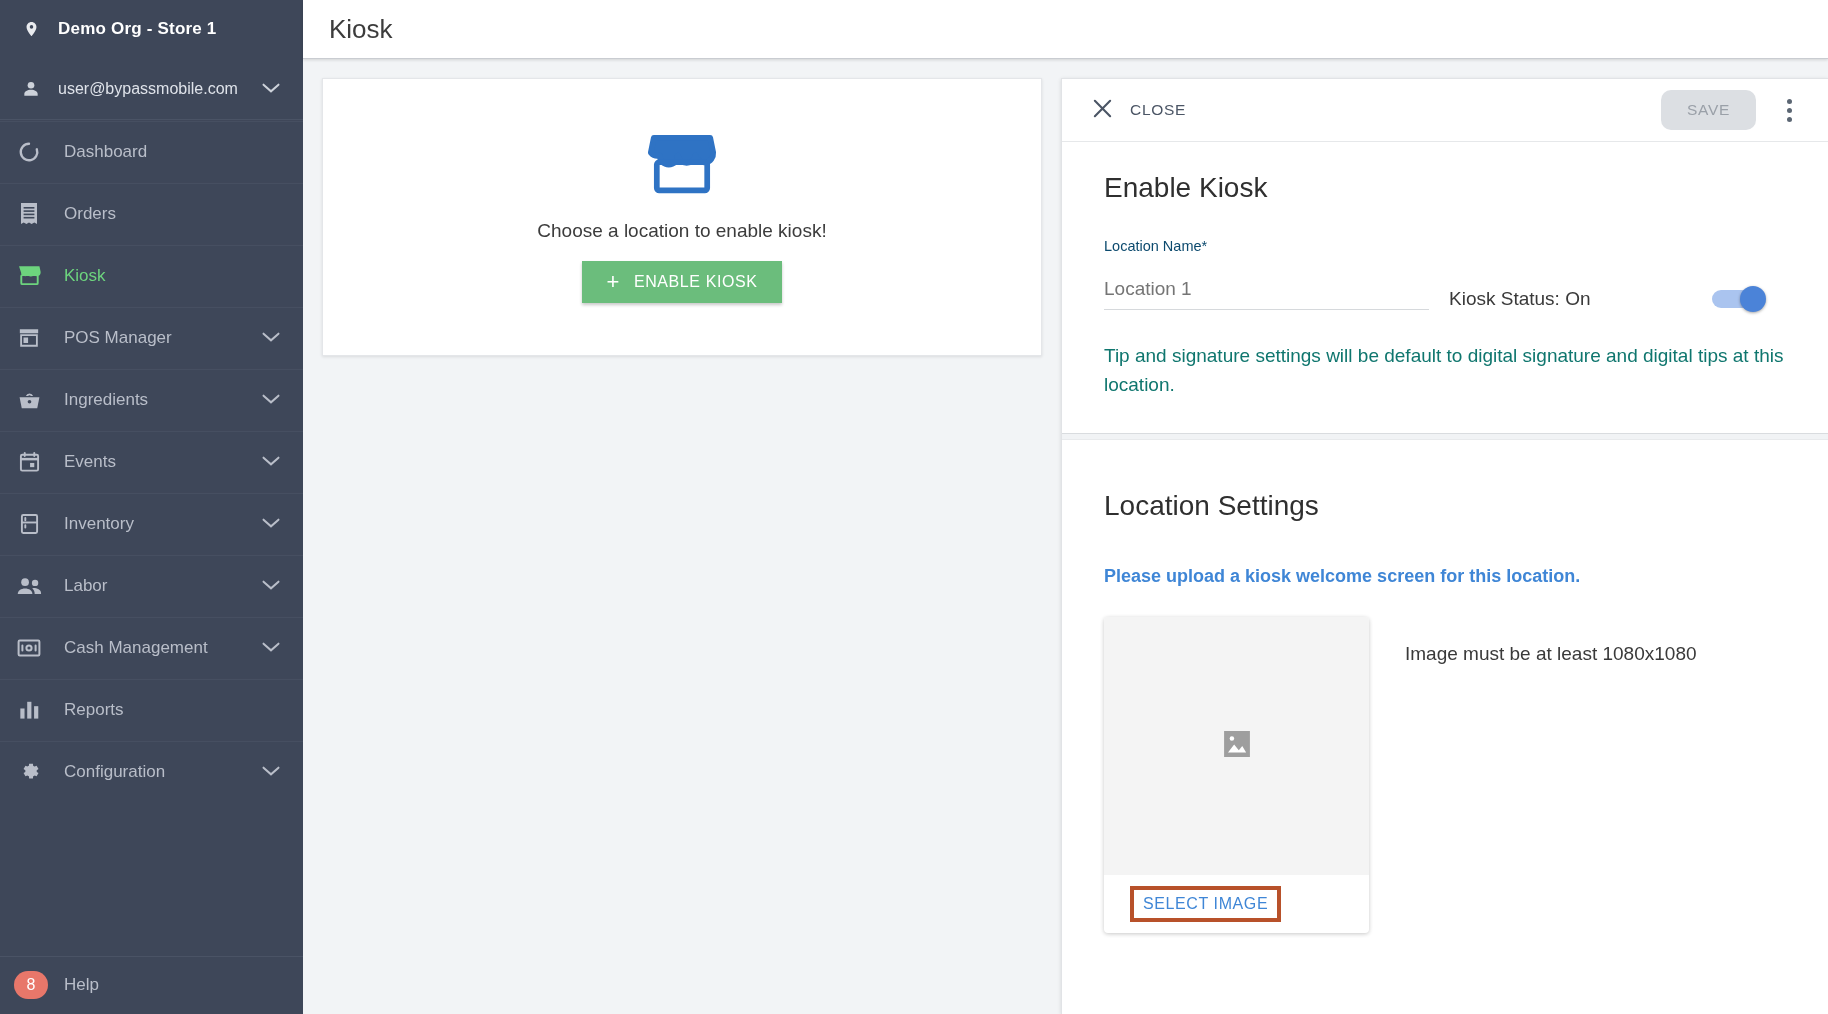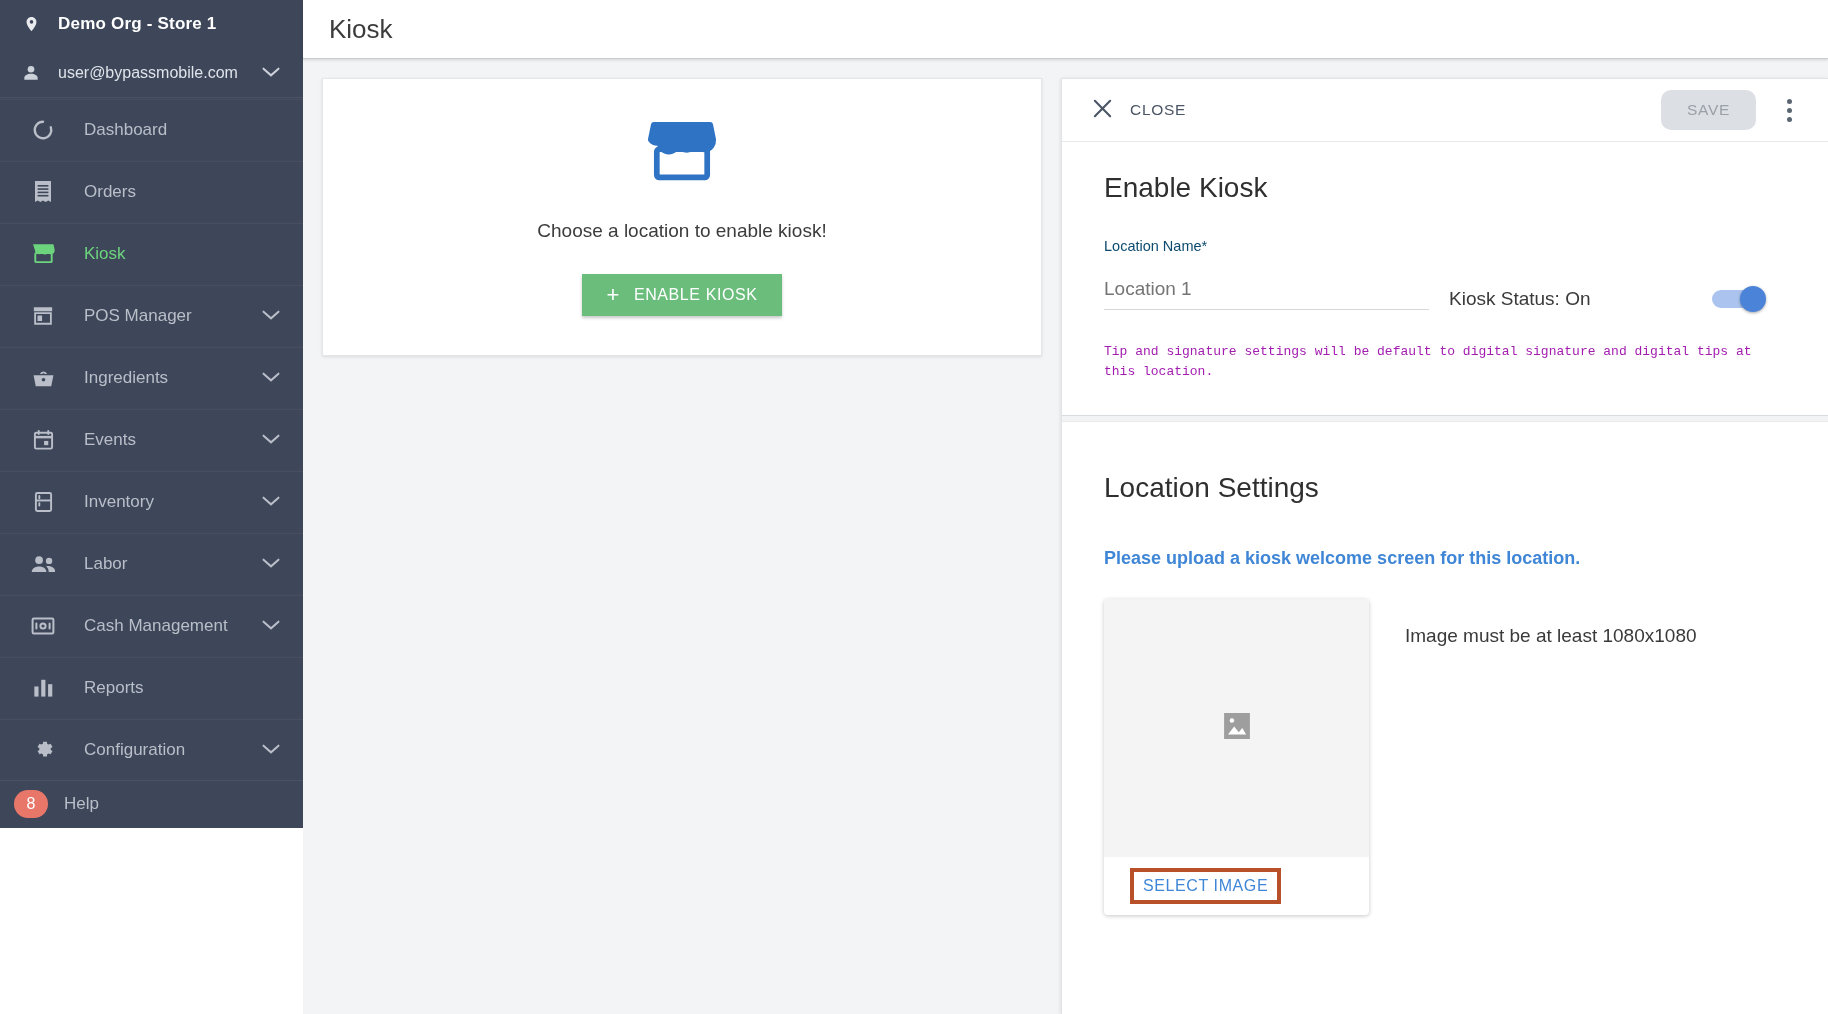--- a/index.html
+++ b/index.html
@@ -6,21 +6,21 @@
   html, body {
     width: 1828px; height: 1014px;
     font-family: "Liberation Sans", sans-serif;
     background: #ffffff;
     overflow: hidden;
   }
   #app { position: relative; width: 1828px; height: 1014px; display: flex; }
 
   
   .sidebar {
-    width: 303px; height: 828px;
+    width: 303px; height: 1014px;
     background: #3e4759;
     flex: 0 0 303px;
     position: relative;
     display: flex; flex-direction: column;
   }
   .org-row {
     height: 58px; display: flex; align-items: center;
     padding-left: 18px; gap: 14px;
     color: #ffffff; font-size: 17px; font-weight: bold;
     letter-spacing: .2px;
@@ -29,21 +29,21 @@
     height: 62px; display: flex; align-items: center;
     padding-left: 18px; gap: 14px;
     color: #dfe3ea; font-size: 16px;
     border-bottom: 1px solid #4b real;
     position: relative;
   }
   .user-row .chev { position: absolute; right: 22px; top: 50%; transform: translateY(-50%); }
   .nav { flex: 1 1 auto; }
   .nav-item {
     height: 62px; display: flex; align-items: center;
-    padding-left: 30px; gap: 28px;
+    padding-left: 16px; gap: 22px;
     color: #b9bec9; font-size: 17px;
     border-top: 1px solid #49526310;
     box-shadow: inset 0 1px 0 #464f61;
     position: relative; cursor: pointer;
     user-select: none;
   }
   .nav-item.active { color: #6dd47e; }
   .nav-item .chev { position: absolute; right: 22px; top: 50%; transform: translateY(-50%); }
   .nav-icon { width: 26px; height: 26px; display: inline-flex; align-items: center; justify-content: center; flex: 0 0 26px; }
   .nav-icon svg { display: block; }
@@ -74,21 +74,21 @@
 
   .body-area { flex: 1 1 auto; background: #f2f4f6; display: flex; position: relative; overflow: hidden; }
 
   
   .left-col { flex: 0 0 757px; padding: 19px 0 0 19px; }
   .empty-card {
     width: 720px; height: 278px; background: #fff;
     border: 1px solid #e4e6e9;
     box-shadow: 0 1px 3px rgba(0,0,0,.10);
     display: flex; flex-direction: column; align-items: center; justify-content: center;
-    gap: 16px;
+    gap: 3px;
   }
   .store-icon { margin-bottom: 16px; }
   .empty-text { font-size: 19px; color: #3c3c3c; margin-bottom: 16px; }
   .enable-btn {
     background: #6bbd7c; color: #fff; border: none;
     height: 42px; padding: 0 24px; font-size: 16px; letter-spacing: .6px;
     display: inline-flex; align-items: center; gap: 14px; cursor: pointer;
     box-shadow: 0 2px 3px rgba(0,0,0,.22);
     font-family: "Liberation Sans", sans-serif;
   }
@@ -130,21 +130,21 @@
     width: 100%; border: none; border-bottom: 1px solid #d6d9dc;
     font-size: 19px; color: #adb2b8; padding: 0 0 9px 0;
     font-family: "Liberation Sans", sans-serif; background: transparent; outline: none;
   }
   .toggle-wrap { display: flex; align-items: center; margin-left: 20px; flex: 1 1 auto; }
   .toggle-label { font-size: 19px; color: #3a3a3a; }
   .switch { margin-left: auto; margin-right: 22px; width: 54px; height: 22px; position: relative; cursor: pointer; }
   .switch .track { position: absolute; left: 0; top: 2px; width: 50px; height: 18px; border-radius: 9px; background: #aac4ef; }
   .switch .knob { position: absolute; right: 0; top: -2px; width: 26px; height: 26px; border-radius: 50%; background: #4b83d8; box-shadow: 0 1px 3px rgba(0,0,0,.35); }
 
-  .note { margin-top: 32px; font-size: 13px; color: #a21caf; line-height: 1.5; max-width: 690px; font-family: Liberation Mono, monospace; }
+  .note { margin-top: 32px; font-size: 19px; color: #0f766e; line-height: 1.5; max-width: 690px; }
 
   .upload-note { margin-top: 44px; font-size: 18px; color: #3f86d6; font-weight: bold; }
 
   .upload-row { display: flex; margin-top: 30px; align-items: flex-start; }
   .upload-card {
     width: 265px; background: #fff; border-radius: 4px;
     box-shadow: 0 1px 4px rgba(0,0,0,.22);
     overflow: hidden;
   }
   .upload-preview {

